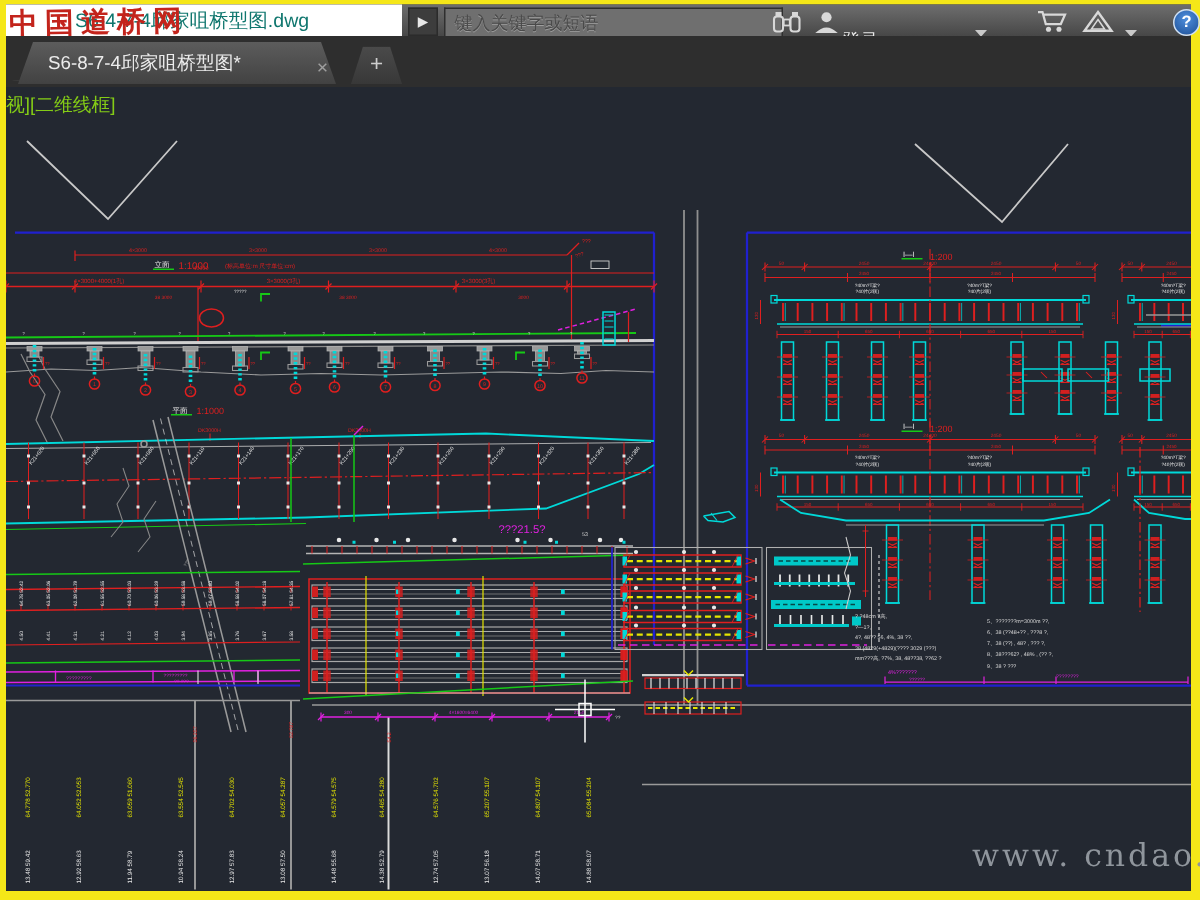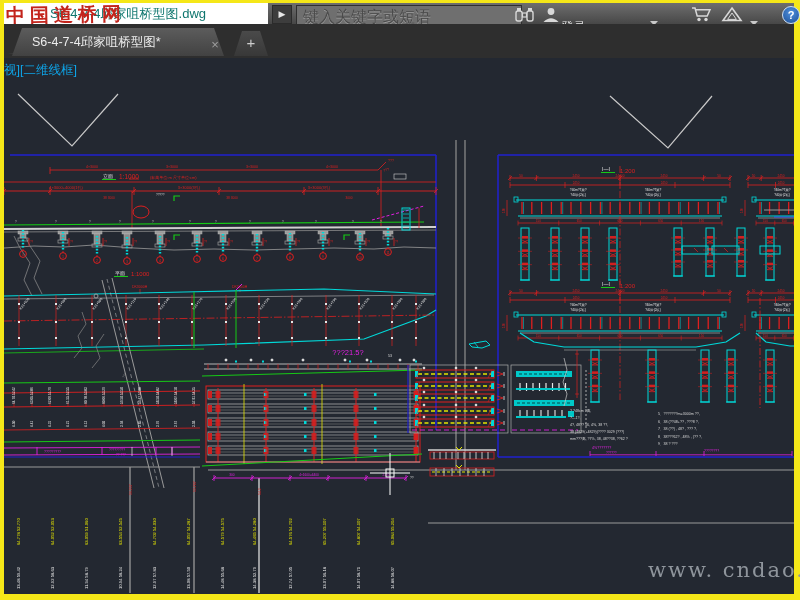--- a/index.html
+++ b/index.html
@@ -15,41 +15,41 @@
   .titlebar{left:4px;top:3px;width:790px;height:21px;
     background:linear-gradient(#6e6e6e,#474747);}
   .docarea{left:0;top:0;width:264px;height:21px;background:#fff;}
   .docname{left:46px;top:2px;font-size:13px;color:#0f766e;white-space:nowrap;}
   .redmark{left:2px;top:-1px;font-family:"DejaVu Serif",serif;font-size:19px;font-weight:600;
     color:#c3241c;letter-spacing:5px;white-space:nowrap;transform:rotate(-1deg);}
   .playbtn{left:268px;top:2px;width:18px;height:17px;background:#3d3d3d;border:1px solid #2b2b2b;
     color:#e8e8e8;font-size:9px;text-align:center;line-height:17px;}
   .searchbox{left:292px;top:2px;width:212px;height:16px;background:#6f6f6f;
     border:1px solid #2f2f2f;border-bottom-color:#8a8a8a;
-    font-size:16px;color:#4a4a4a;text-shadow:0 1px 0 #9e9e9e;padding:1px 6px;white-space:nowrap;overflow:hidden;}
+    font-size:12px;color:#4a4a4a;text-shadow:0 1px 0 #9e9e9e;padding:1px 6px;white-space:nowrap;overflow:hidden;}
   .icon{top:3px;width:22px;height:17px;}
   .loginlbl{left:557px;top:16px;font-size:12.5px;color:#e8e8e8;text-shadow:0 1px 1px #222;}
   .caret{width:8px;height:6px;top:9px;}
   .helpbtn{left:778px;top:3px;width:16px;height:16px;border-radius:50%;
     background:radial-gradient(circle at 50% 35%,#4f8fdd,#1d4f96);color:#fff;font-weight:bold;
     font-size:11px;text-align:center;line-height:16px;border:1px solid #cfe0f5;}
   
   .tabbar{left:4px;top:24px;width:790px;height:34px;background:#2e2e2e;border-bottom:2px solid #5a5a5a;}
   .tabcurve{left:0;top:4px;width:36px;height:26px;border-radius:0 0 90% 0;
     border-right:2px solid #6a6a6a;opacity:.7;}
   .tab{left:8px;top:4px;width:212px;height:28px;background:linear-gradient(#5c5c5c,#424242);
     clip-path:polygon(10px 0,calc(100% - 10px) 0,100% 100%,0 100%);
     color:#ececec;font-size:12.5px;line-height:28px;text-align:left;padding-left:20px;box-sizing:border-box;}
   .tabclose{left:196px;top:10px;width:14px;height:14px;color:#9f9f9f;font-size:13px;line-height:14px;text-align:center;}
   .newtab{left:230px;top:7px;width:34px;height:25px;background:linear-gradient(#4a4a4a,#383838);
     clip-path:polygon(8px 0,calc(100% - 8px) 0,100% 100%,0 100%);
     color:#cdcdcd;font-size:15px;text-align:center;line-height:24px;}
   
   .canvas{left:4px;top:58px;width:790px;height:536px;background:#232831;}
-  .vplabel{left:0;top:4px;font-size:12.5px;color:#0ea5e9;white-space:nowrap;}
+  .vplabel{left:0;top:4px;font-size:12.5px;color:#84cc16;white-space:nowrap;}
   .wmark{left:644px;top:500px;font-family:"DejaVu Serif",serif;font-size:21px;color:#8f959c;
     letter-spacing:2px;white-space:nowrap;}
   svg text{font-family:"Liberation Sans",sans-serif;}
 </style>
 </head>
 <body>
 
 <div class="page">
 
   <div class="abs b-top" style="background:#f5e718"></div>
@@ -102,21 +102,21 @@
           <polygon points="0,1 8,1 4,5.5" fill="#c9c9c9"></polygon>
         </svg>
     </div>
     <div class="abs helpbtn">?</div>
     <div class="abs redmark">中国道桥网</div>
   </div>
 
   <div class="abs tabbar">
     <div class="abs tabcurve"></div>
     <div class="abs tab">
-      <span>S6-4-7-4邱家咀桥型图*</span>
+      <span>S6-8-7-4邱家咀桥型图*</span>
       <span class="abs tabclose">×</span>
     </div>
     <div class="abs newtab">+</div>
   </div>
 
   <div class="abs canvas">
     <div class="abs vplabel">视][二维线框]</div>
     <svg id="cad" width="790" height="536" viewBox="0 0 790 536">
         <g>
           <polyline points="14,36 68,88 114,36" stroke="#c8c8c8" fill="none" stroke-width="1.2"></polyline>

